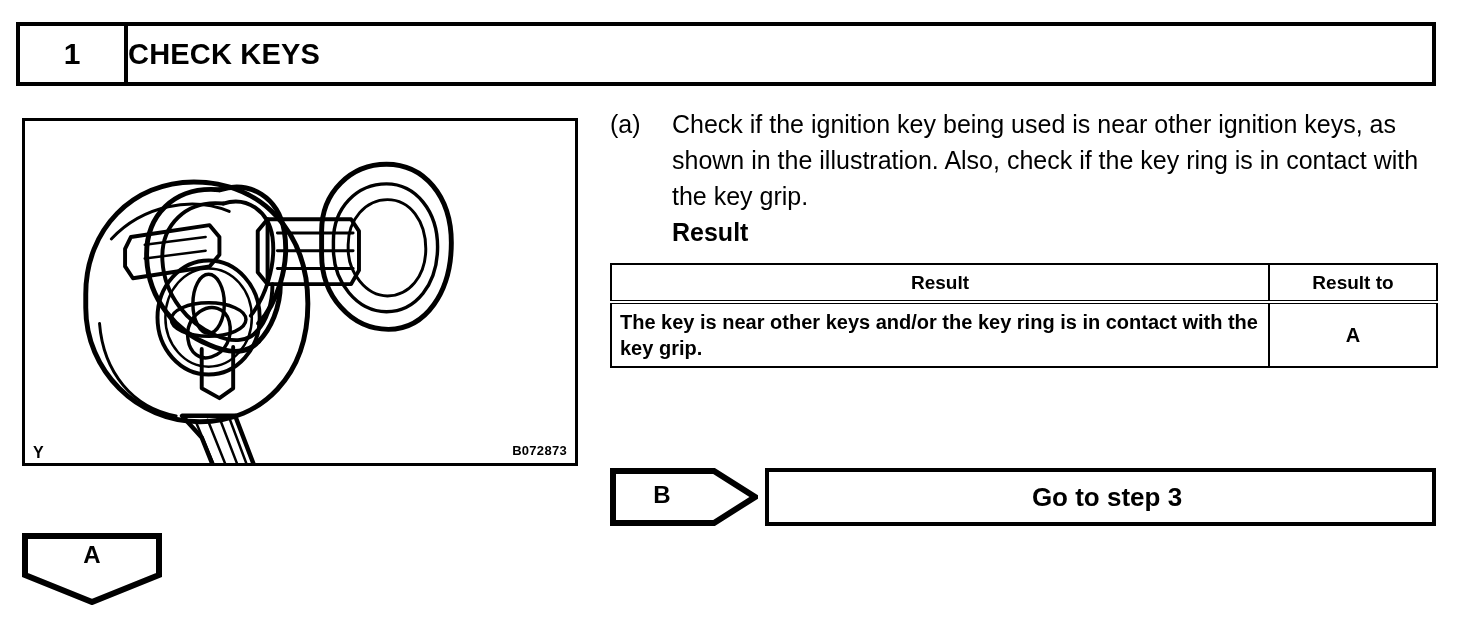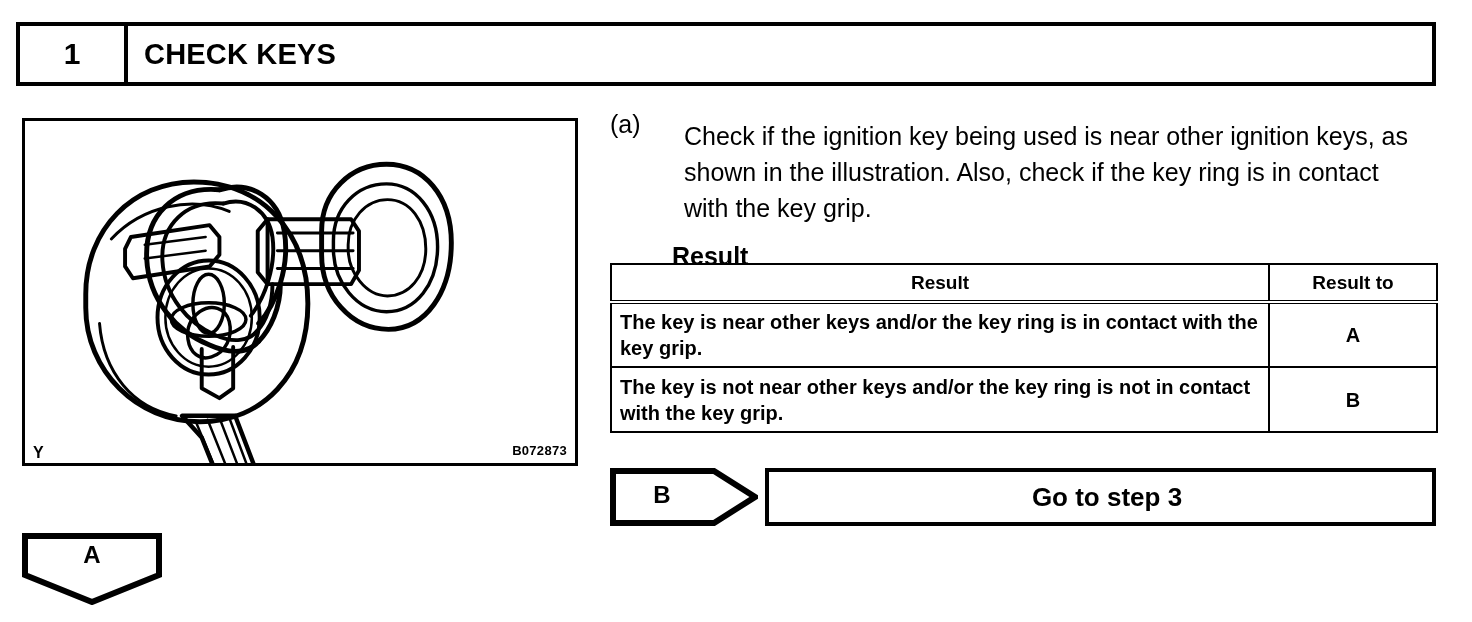--- a/index.html
+++ b/index.html
@@ -38,21 +38,20 @@
   }
   .step-number-cell span {
     font-size: 30px;
     font-weight: bold;
     line-height: 1;
   }
   .step-title-cell {
     flex: 1;
     display: flex;
     align-items: center;
-    padding-left: 16px;
     box-sizing: border-box;
   }
   .step-title-cell span {
     font-size: 29px;
     font-weight: bold;
     letter-spacing: 0.2px;
     line-height: 1;
   }
 
   
@@ -129,21 +128,21 @@
     flex: 0 0 62px;
     font-size: 25px;
     line-height: 36px;
   }
   .instruction-body {
     flex: 1;
   }
   .instruction-text {
     font-size: 25px;
     line-height: 36px;
-    margin: 12px;
+    margin: 0;
   }
   .instruction-result-label {
     font-size: 25px;
     line-height: 36px;
     font-weight: bold;
     margin: 0;
   }
 
   
   .result-table {
@@ -349,24 +348,20 @@
     <tr>
       <th>Result</th>
       <th>Result to</th>
     </tr>
   </thead>
   <tbody>
     <tr>
       <td class="cell-result">The key is near other keys and/or the key ring is in contact with the key grip.</td>
       <td class="cell-proceed">A</td>
     </tr>
-    <tr>
-      <td class="cell-result">The key is not near other keys and/or the key ring is not in contact with the key grip.</td>
-      <td class="cell-proceed">B</td>
-    </tr>
   </tbody>
 </table>
 
 <div class="goto-banner">
   <div class="goto-arrow">
     <svg viewBox="0 0 148 58" xmlns="http://www.w3.org/2000/svg">
       <polygon points="3,3 104,3 145,29 104,55 3,55" fill="#ffffff" stroke="#000000" stroke-width="6" stroke-linejoin="miter"></polygon>
     </svg>
     <div class="arrow-label">B</div>
   </div>

